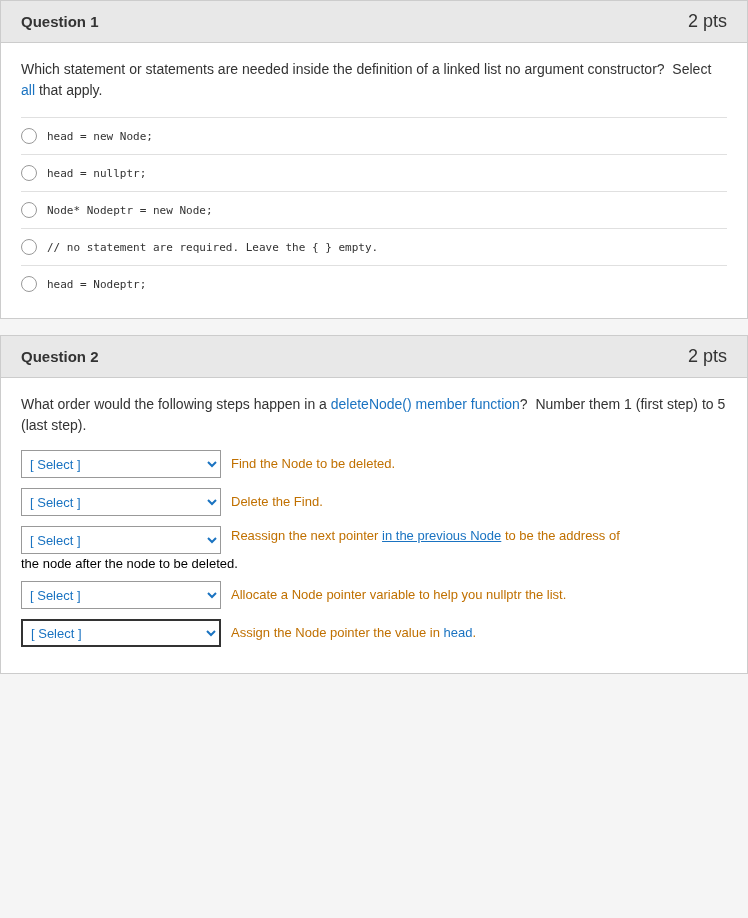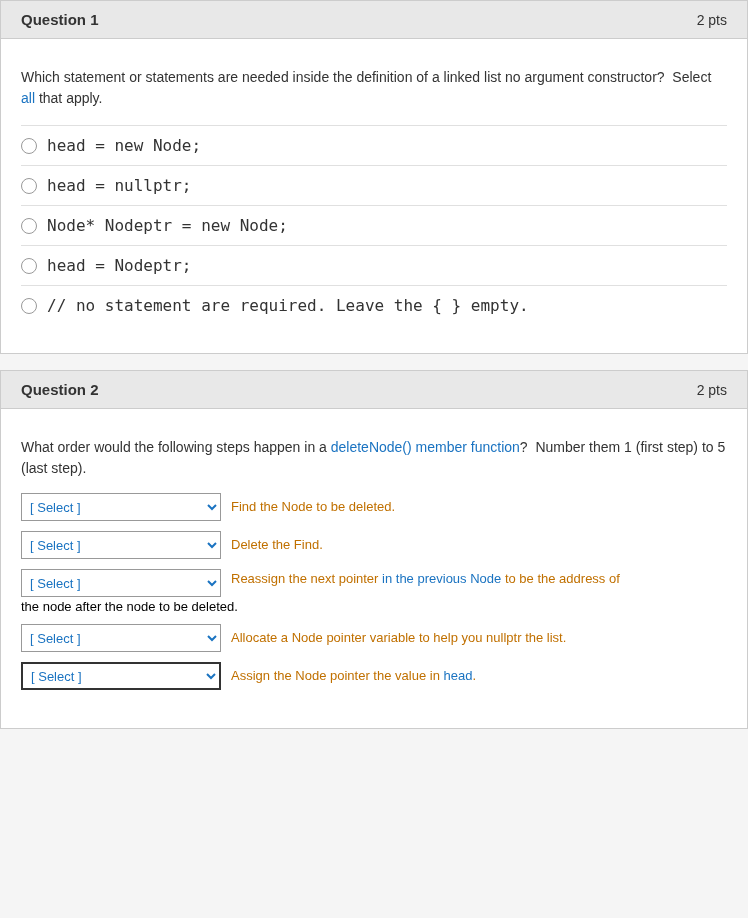--- a/index.html
+++ b/index.html
@@ -25,25 +25,25 @@
       display: flex;
       justify-content: space-between;
       align-items: center;
       border-bottom: 1px solid #ccc;
     }
     .question-title {
       font-weight: bold;
       font-size: 15px;
     }
     .question-pts {
-      font-size: 14px;
+      font-size: 18px;
       color: #333;
     }
     .question-body {
-      padding: 28px 20px;
+      padding: 16px 20px;
     }
     .question-text {
       font-size: 14px;
       line-height: 1.5;
       margin-bottom: 16px;
       color: #333;
     }
     .question-text .highlight-blue {
       color: #1a73c1;
     }
@@ -61,21 +61,21 @@
       width: 16px;
       height: 16px;
       border-radius: 50%;
       border: 1px solid #999;
       margin-right: 10px;
       flex-shrink: 0;
       background: #fff;
     }
     .option-text {
       font-family: monospace;
-      font-size: 16px;
+      font-size: 11px;
       color: #333;
     }
 
     
     .ordering-row {
       display: flex;
       align-items: flex-start;
       margin-bottom: 10px;
     }
     .ordering-row select {
@@ -133,25 +133,25 @@
     <div class="answer-option">
       <div class="radio-btn"></div>
       <span class="option-text">head = nullptr;</span>
     </div>
     <div class="answer-option">
       <div class="radio-btn"></div>
       <span class="option-text">Node* Nodeptr = new Node;</span>
     </div>
     <div class="answer-option">
       <div class="radio-btn"></div>
+      <span class="option-text">// no statement are required. Leave the { } empty.</span>
+    </div>
+    <div class="answer-option">
+      <div class="radio-btn"></div>
       <span class="option-text">head = Nodeptr;</span>
-    </div>
-    <div class="answer-option">
-      <div class="radio-btn"></div>
-      <span class="option-text">// no statement are required. Leave the { } empty.</span>
     </div>
   </div>
 </div>
 
 <div class="question-block">
   <div class="question-header">
     <span class="question-title">Question 2</span>
     <span class="question-pts">2 pts</span>
   </div>
   <div class="question-body">
@@ -191,21 +191,21 @@
       <div style="display:flex; align-items:flex-start;">
         <select style="min-width:200px;max-width:210px;height:28px;border:1px solid #999;background:#fff;font-size:13px;color:#1a73c1;padding:2px 4px;margin-right:10px;flex-shrink:0;">
           <option>[ Select ]</option>
           <option>1</option>
           <option>2</option>
           <option>3</option>
           <option>4</option>
           <option>5</option>
         </select>
         <span class="multi-line-text">
-          <span style="color:#c07000;">Reassign the next pointer </span><span style="color:#1a73c1;">in the previous Node</span><span style="color:#c07000;"> to be the address of</span>
+          <span style="color:#c07000;">Reassign the next pointer </span><span style="color:#1a73c1;text-decoration:underline;">in the previous Node</span><span style="color:#c07000;"> to be the address of</span>
         </span>
       </div>
       <div style="font-size:13px; color:#000000; margin-top:2px; padding-left:0;">the node after the node to be deleted.</div>
     </div>
 
     <div class="ordering-row">
       <select>
         <option>[ Select ]</option>
         <option>1</option>
         <option>2</option>

